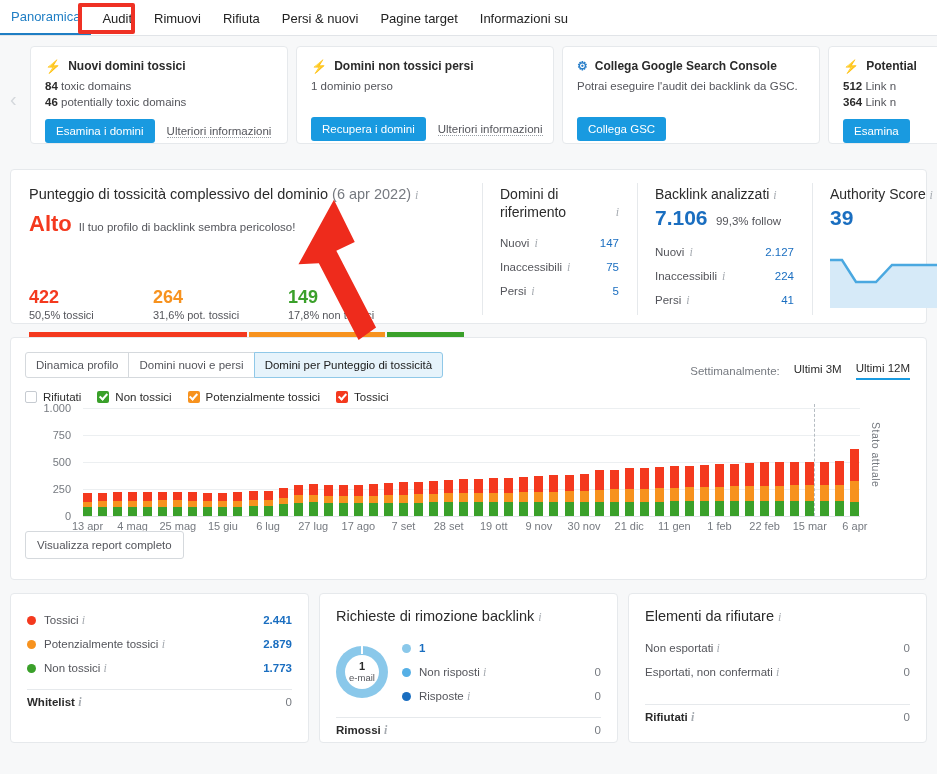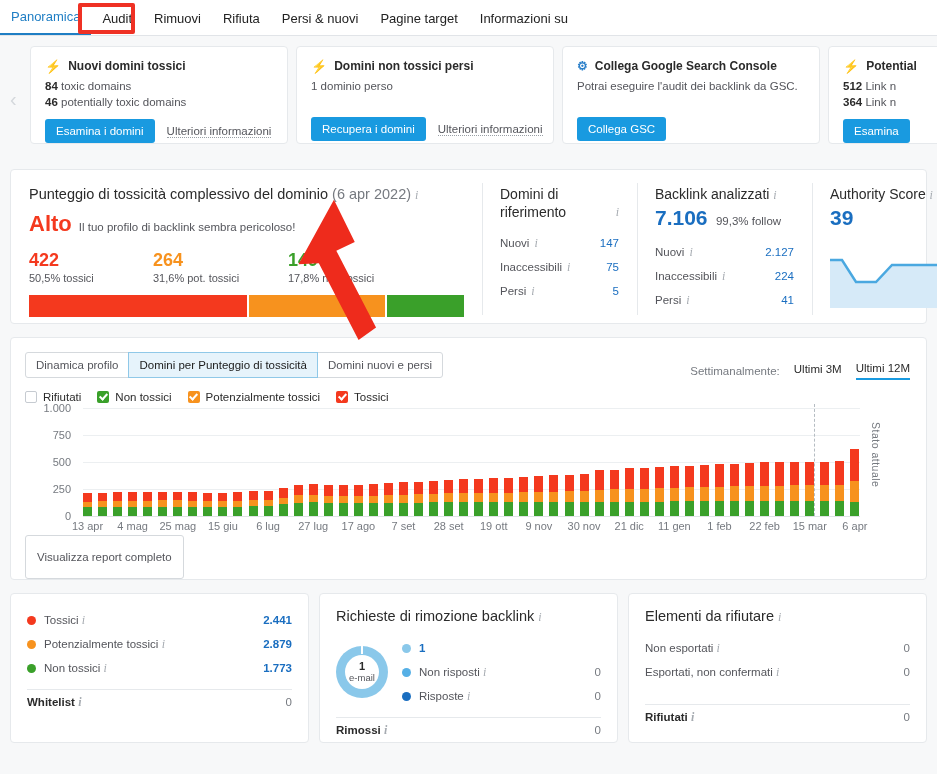--- a/index.html
+++ b/index.html
@@ -169,21 +169,21 @@
     align-items: baseline;
     gap: 7px;
   }
   .tox-alto { font-size: 22px; font-weight: bold; color: #f4391e; }
   .tox-sub { font-size: 11.5px; color: #54555b; }
 
   .tox-nums { display: flex; margin-top: 13px; }
   .tox-num-block { }
   .tox-num-block.b1 { width: 124px; }
   .tox-num-block.b2 { width: 135px; }
-  .tox-num { font-size: 18px; font-weight: bold; line-height: 21px; }
+  .tox-num { font-size: 18px; font-weight: bold; line-height: 21px; margin-top: 37px; }
   .tox-num.red { color: #f4391e; }
   .tox-num.orange { color: #f7921e; }
   .tox-num.green { color: #3aa02a; }
   .tox-lbl { font-size: 11px; color: #54555b; margin-top: 1px; }
 
   .tox-bar {
     margin-top: 11px;
     height: 22px;
     display: flex;
     gap: 2px;
@@ -352,28 +352,28 @@
   .current-label {
     position: absolute;
     right: 30px; top: 14px;
     font-size: 10.5px;
     color: #767a80;
     writing-mode: vertical-rl;
     letter-spacing: .5px;
   }
   .btn-ghost {
     position: absolute;
-    left: 14px; bottom: 0;
+    left: 14px; bottom: 20px;
     background: #fff;
     border: 1px solid #d5d9dd;
     border-radius: 3px;
     font-size: 11.5px;
     font-family: inherit;
     color: #54555b;
-    padding: 15px 11px;
+    padding: 7px 11px;
     cursor: pointer;
   }
 
   
   .bottom-row {
     display: flex;
     gap: 10px;
     margin: 13px 10px 0 10px;
   }
   .bcard {
@@ -620,22 +620,22 @@
       </svg>
     </div>
   </div>
 
 </div>
 
 <div class="panel chart-panel">
 
   <div class="seg-group">
     <button class="seg">Dinamica profilo</button>
+    <button class="seg">Domini nuovi e persi</button>
     <button class="seg active">Domini per Punteggio di tossicità</button>
-    <button class="seg">Domini nuovi e persi</button>
   </div>
 
   <div class="legend-row">
     <div class="legend-item">
       <span class="cbox"></span>
       <span>Rifiutati</span>
     </div>
     <div class="legend-item">
       <span class="cbox checked" style="background:#3aa02a"></span>
       <span>Non tossici</span>

